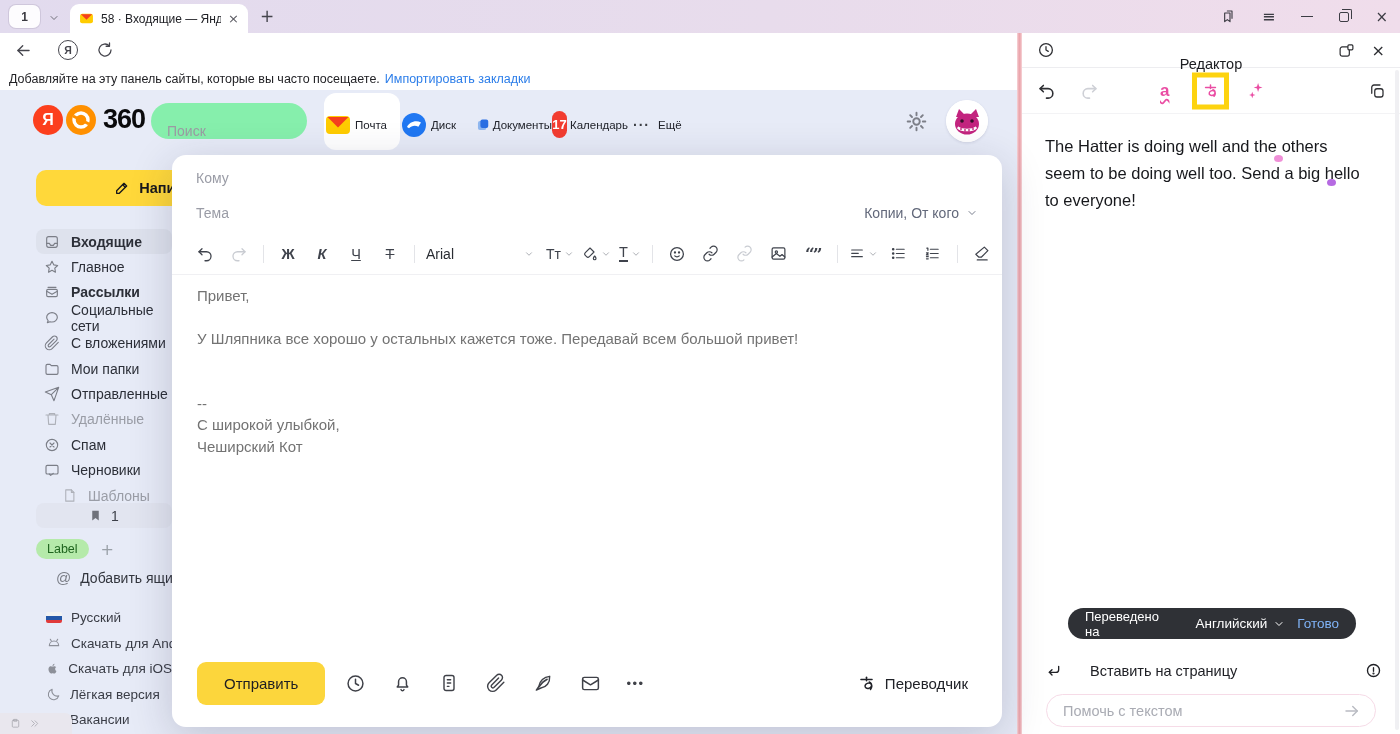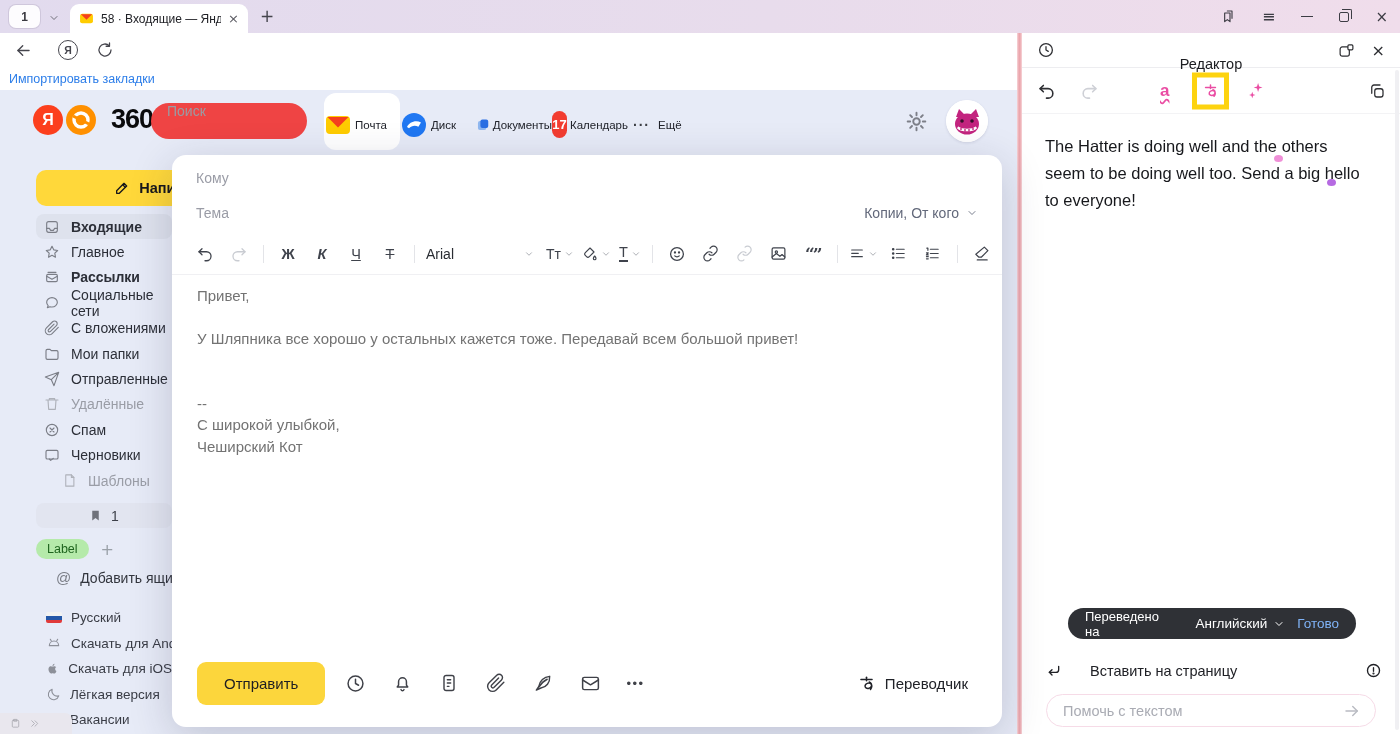--- a/index.html
+++ b/index.html
@@ -56,23 +56,23 @@
     display:flex; align-items:center; gap:5px; padding-left:9px; font-size:12.5px; }
   .bm-hint { color:#222226; }
   .bm-link { color:#2b7de9; }
 
   
   .page { position:absolute; left:0; top:90px; width:1017px; height:644px; background:#e7ebf7; }
 
   .logo { position:absolute; left:33px; top:14px; display:flex; align-items:center; gap:3px; }
   .logo-ya { width:30px; height:30px; border-radius:50%; background:#fc3f1d; color:#fff; font-weight:700;
     font-size:16px; display:flex; align-items:center; justify-content:center; }
-  .logo-360 { font-size:27px; font-weight:800; color:#0a0a0c; letter-spacing:-1px; margin-left:12px; }
-  .searchpill { position:absolute; left:151px; top:13px; width:156px; height:36px; background:#ef4444;
-    border-radius:18px; display:flex; align-items:flex-start; padding:0 13px 0 16px; }
+  .logo-360 { font-size:27px; font-weight:800; color:#0a0a0c; letter-spacing:-1px; margin-left:4px; }
+  .searchpill { position:absolute; left:151px; top:13px; width:156px; height:36px; background:#86efac;
+    border-radius:18px; display:flex; align-items:flex-end; padding:0 13px 0 16px; }
   .searchpill input { border:none; outline:none; flex:1; font-size:14px; color:#33333a; background:transparent;
     font-family:"Liberation Sans",sans-serif; }
   .searchpill input::placeholder { color:#9b9ba3; }
   .search-ic { color:#55555d; }
 
   .apps { position:absolute; left:324px; top:3px; display:flex; }
   .app { width:76px; height:57px; display:flex; flex-direction:row; align-items:center; justify-content:flex-start;
     padding-top:6px; gap:3px; border-radius:12px; }
   .app.active { background:#ffffff; }
   .app-label { font-size:11.5px; color:#21232b; }
@@ -81,21 +81,21 @@
   .more-icon { width:27px; height:27px; display:flex; align-items:center; justify-content:center; color:#3d3f45;
     font-weight:700; font-size:14px; letter-spacing:1px; }
   .gear { position:absolute; left:905px; top:20px; color:#7d7f88; }
   .avatar { position:absolute; left:946px; top:10px; width:42px; height:42px; border-radius:50%; background:#fff;
     overflow:hidden; box-shadow:0 1px 3px rgba(40,40,80,.12); }
 
   
   .compose-btn { position:absolute; left:36px; top:80px; width:250px; height:36px; background:#ffd83a;
     border-radius:10px; display:flex; align-items:center; justify-content:center; gap:9px; font-size:14.5px;
     font-weight:700; color:#17171b; z-index:1; }
-  .folders { position:absolute; left:0; top:124px; width:172px; z-index:1; }
+  .folders { position:absolute; left:0; top:139px; width:172px; z-index:1; }
   .f-row { height:25.4px; display:flex; align-items:center; gap:11px; margin-left:36px; padding-left:8px;
     border-radius:8px; font-size:14px; color:#2c2f38; }
   .f-row .f-ic { color:#7b7e87; flex:none; }
   .f-bold { font-weight:700; }
   .f-sel { background:#dee2ed; }
   .f-muted { color:#9a9da6; } .f-muted .f-ic { color:#aeb1b9; }
   .f-indent { padding-left:26px; }
   .bk-row { position:absolute; left:36px; top:413px; width:136px; height:25px; background:#e2e5f0; border-radius:8px;
     display:flex; align-items:center; justify-content:center; gap:9px; color:#3c3f48; font-size:14px; z-index:1; }
   .label-row { position:absolute; left:36px; top:449px; display:flex; align-items:center; gap:12px; z-index:1; }
@@ -267,20 +267,21 @@
     <span class="download-ic">
       <svg class="ic" width="17" height="17" viewBox="0 0 24 24">
           <path d="M12 4v10"></path>
           <path d="M8 10l4 4 4-4"></path>
           <path d="M5 19h14"></path>
         </svg>
     </span>
   </div>
 
   <div class="bookmarksbar">
+    <span class="bm-hint">Добавляйте на эту панель сайты, которые вы часто посещаете.</span>
     <span class="bm-link">Импортировать закладки</span>
   </div>
 
   <div class="page">
 
     <div class="logo">
       <span class="logo-ya">Я</span>
       <svg width="30" height="30" viewBox="0 0 30 30">
         <circle cx="15" cy="15" r="15" fill="#ff9000"></circle>
         <circle cx="15" cy="15" r="7" fill="none" stroke="#fff" stroke-width="3.4"></circle>

